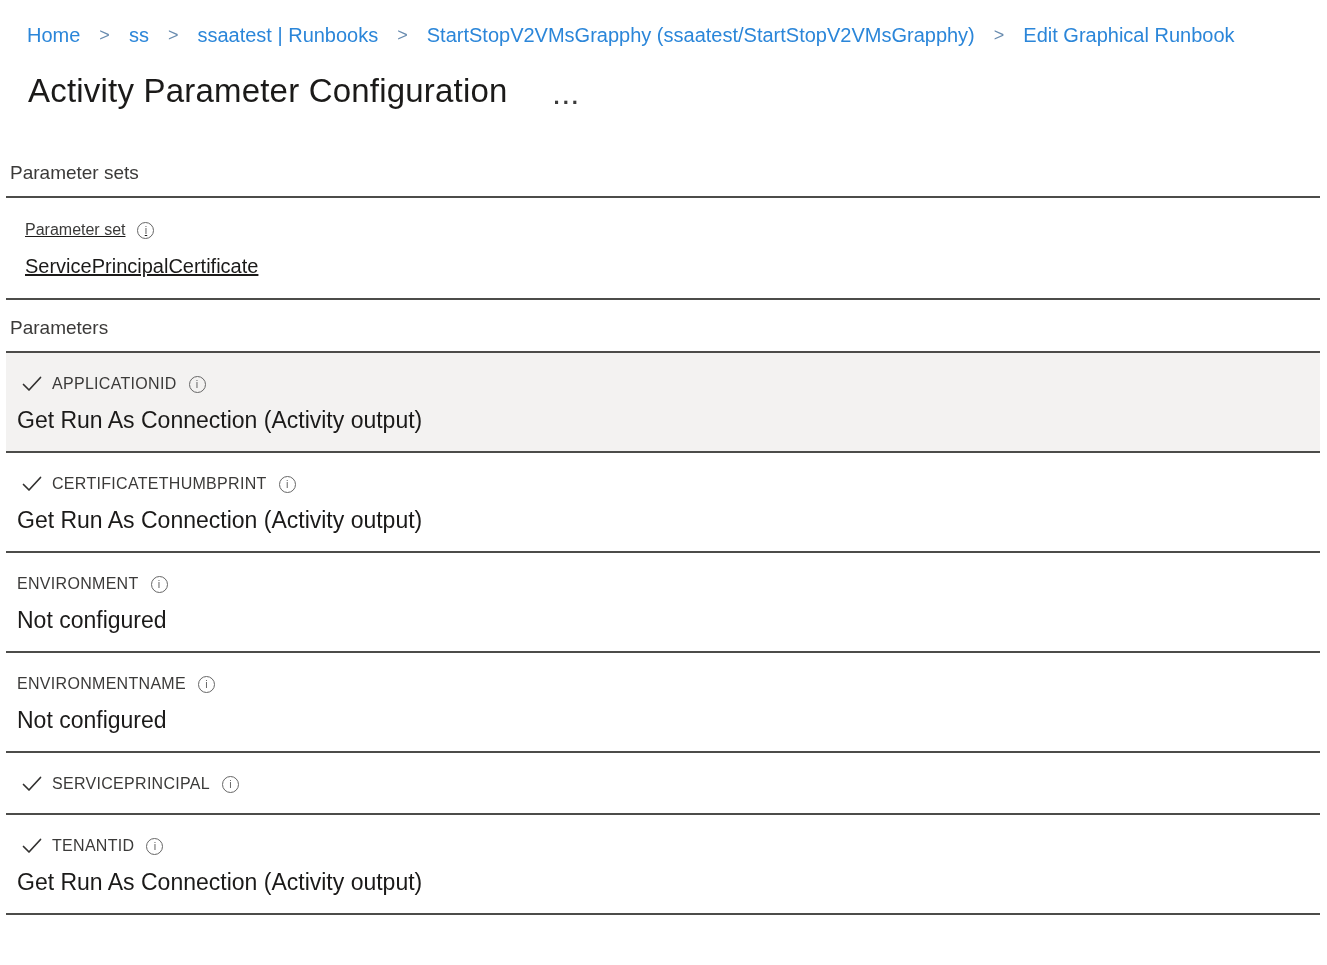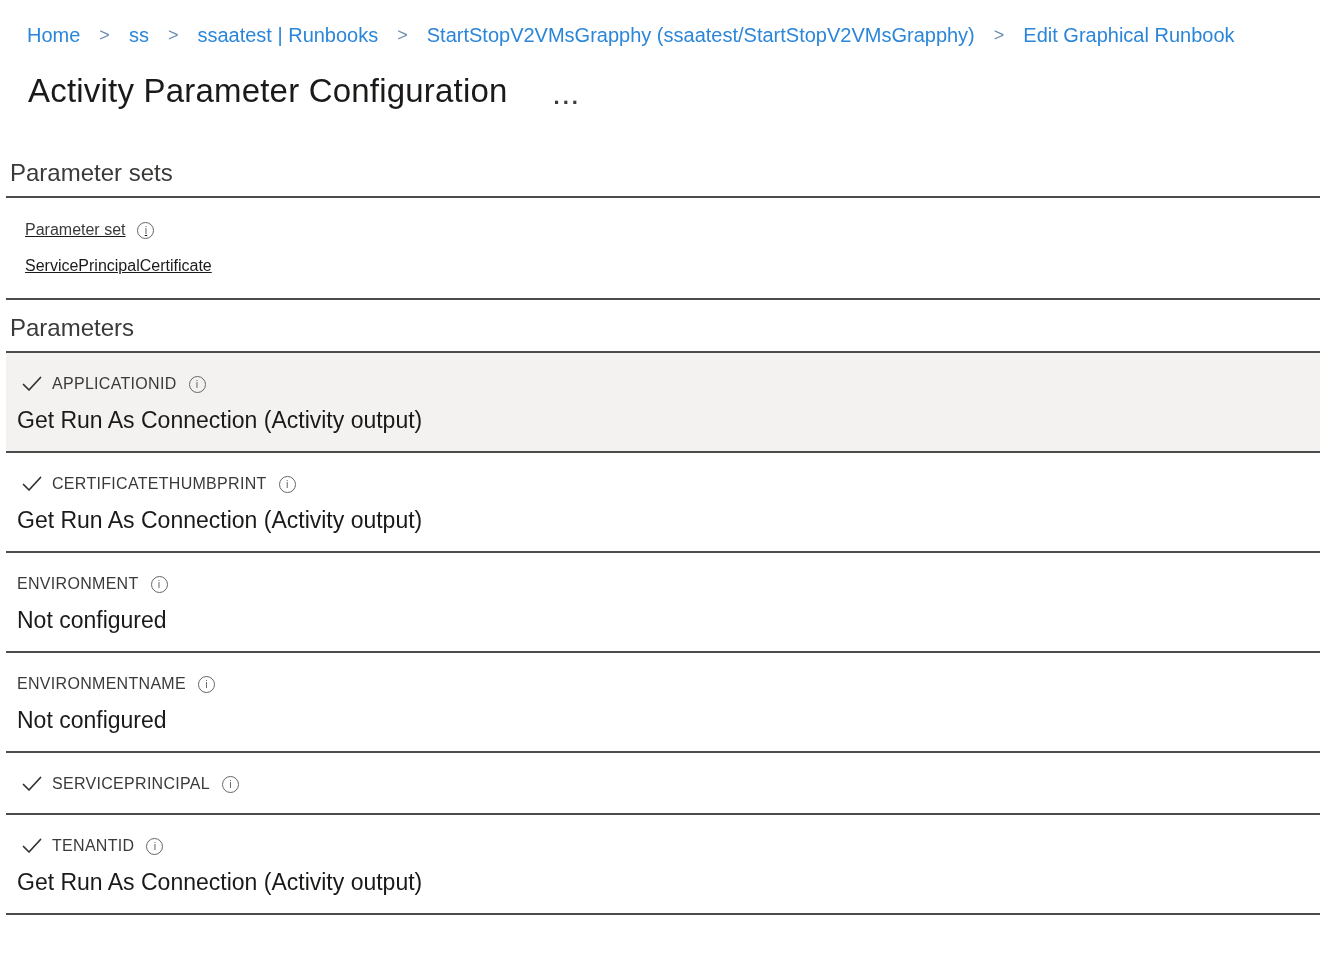--- a/index.html
+++ b/index.html
@@ -65,21 +65,21 @@
     font-size: 22px;
     font-weight: 700;
     letter-spacing: 3px;
     line-height: 14px;
     cursor: pointer;
   }
 
   
   .section-header {
     margin: 50px 7px 12px 10px;
-    font-size: 24px;
+    font-size: 19px;
     line-height: 22px;
     color: var(--color-label, #3b3a39);
   }
   .section-header.second { margin-top: 17px; }
 
   
   .field-block {
     margin: 0 7px 0 6px;
     border-top: 2px solid var(--color-divider, #4c4c4a);
     border-bottom: 2px solid var(--color-divider, #4c4c4a);
@@ -89,21 +89,21 @@
   }
   .field-label-line {
     display: flex;
     align-items: center;
     font-size: 16px;
     line-height: 20px;
     color: var(--color-label, #3b3a39);
   }
   .field-value {
     margin-top: 14px;
-    font-size: 16px;
+    font-size: 20px;
     line-height: 24px;
     color: var(--color-text, #1b1a19);
   }
 
   
   .params-list {
     margin: 0 7px 0 6px;
     border-top: 2px solid var(--color-divider, #4c4c4a);
   }
   .param-row {

